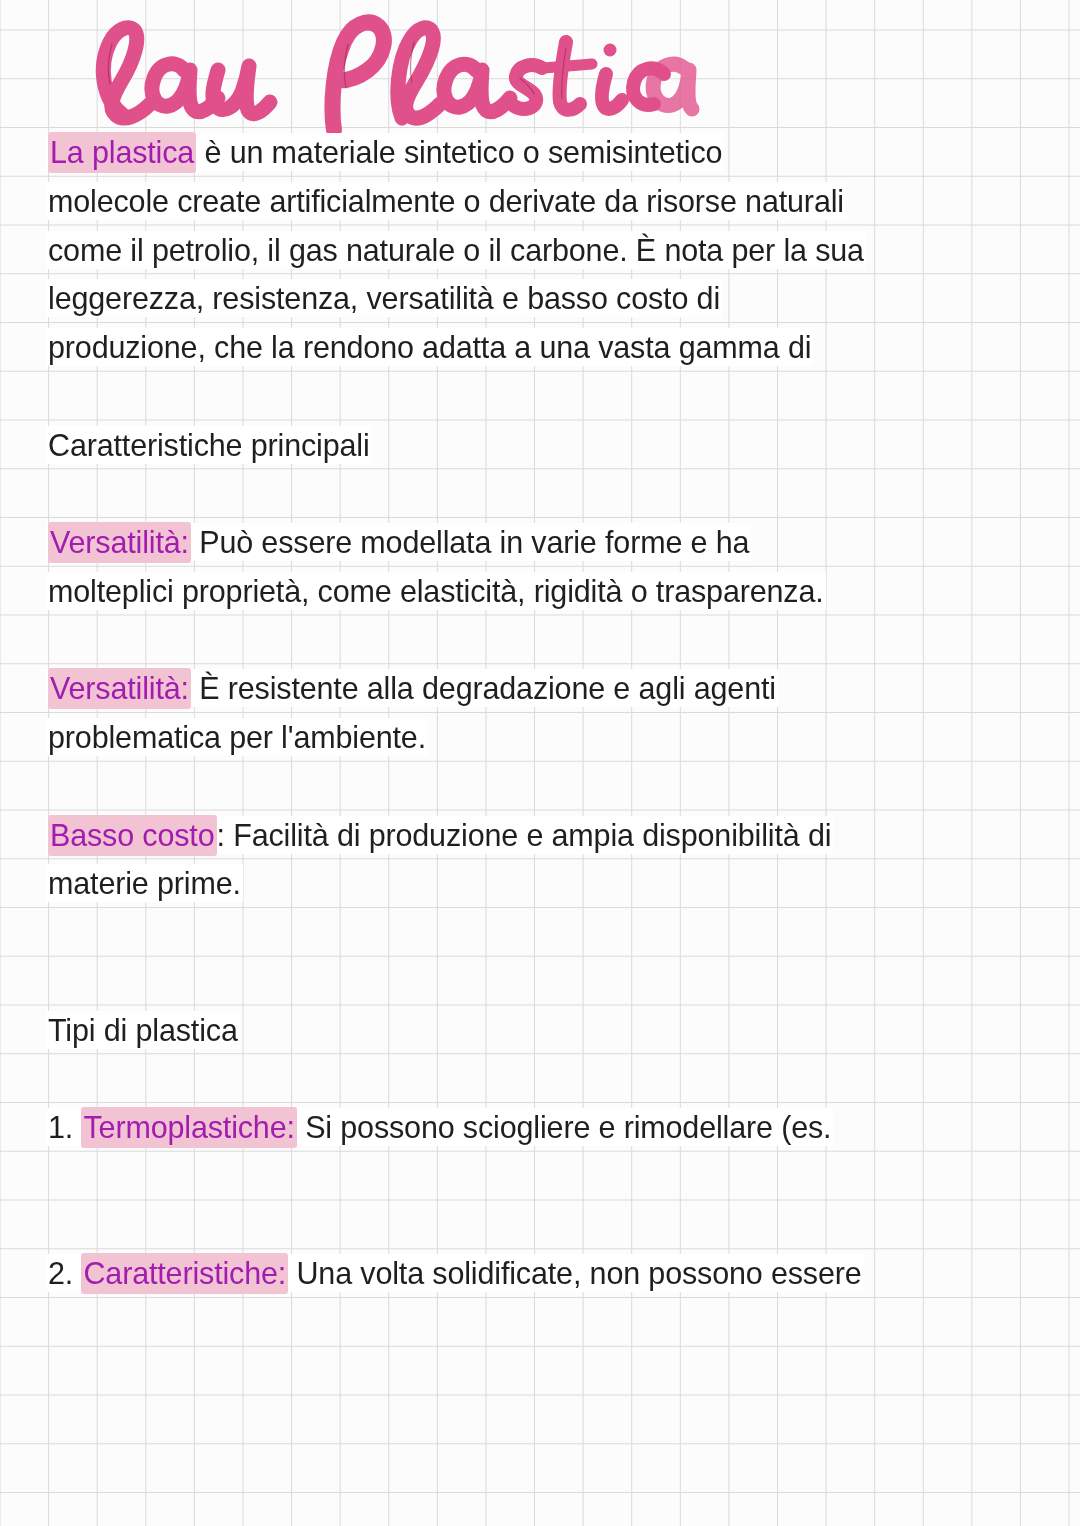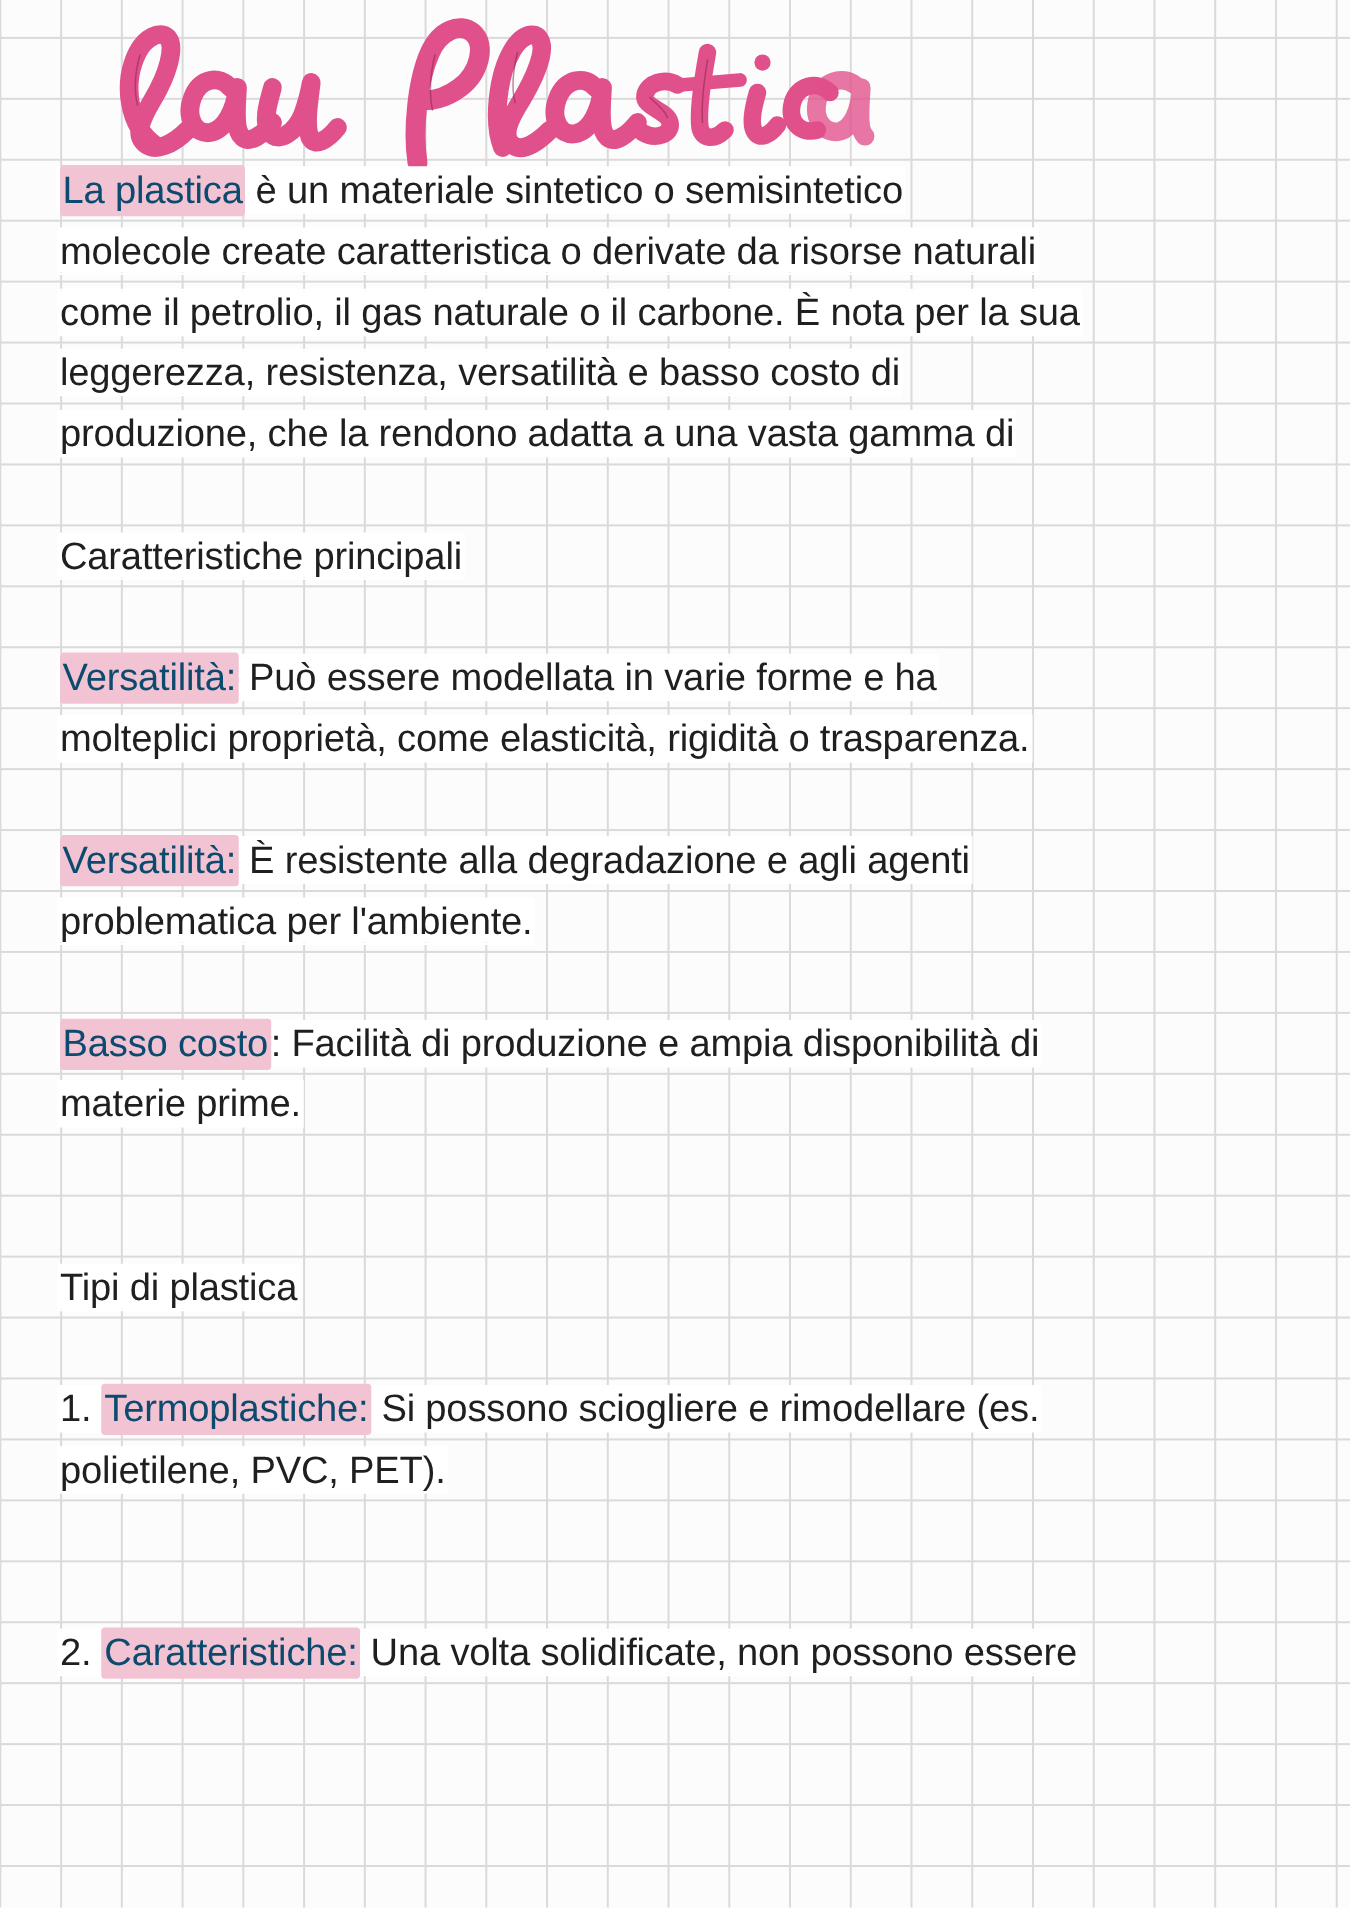--- a/index.html
+++ b/index.html
@@ -56,21 +56,21 @@
   }
   .line > span.t {
     background: #ffffff;
     box-shadow: 0 0 0 2px #ffffff;
     padding: 0;
   }
   .line.blank > span.t { background: transparent; box-shadow: none; }
 
   mark.hl {
     background: #f1c3d3;
-    color: #0c4a6e;
+    color: #a21caf;
     padding: 3px 2px 4px 2px;
     border-radius: 3px;
     box-decoration-break: clone;
     -webkit-box-decoration-break: clone;
   }
 </style>
 </head>
 <body>
 
 <div id="page">
@@ -109,39 +109,38 @@
         <path d="M276 36 C272 52 271 66 274 80"></path>
         <path d="M342 34 C338 50 337 62 340 74"></path>
         <path d="M448 70 C454 76 460 80 462 86"></path>
         <path d="M494 40 C491 58 489 76 490 90"></path>
       </g>
     </svg>
   </div>
 
   <div id="body">
       <div class="line"><span class="t"><mark class="hl">La plastica</mark><span> è un materiale sintetico o semisintetico</span></span></div>
-      <div class="line"><span class="t"><span>molecole create caratteristica o derivate da risorse naturali</span></span></div>
+      <div class="line"><span class="t"><span>molecole create artificialmente o derivate da risorse naturali</span></span></div>
       <div class="line"><span class="t"><span>come il petrolio, il gas naturale o il carbone. È nota per la sua</span></span></div>
       <div class="line"><span class="t"><span>leggerezza, resistenza, versatilità e basso costo di</span></span></div>
       <div class="line"><span class="t"><span>produzione, che la rendono adatta a una vasta gamma di</span></span></div>
       <div class="line blank"><span class="t"></span></div>
       <div class="line"><span class="t"><span>Caratteristiche principali</span></span></div>
       <div class="line blank"><span class="t"></span></div>
       <div class="line"><span class="t"><mark class="hl">Versatilità:</mark><span> Può essere modellata in varie forme e ha</span></span></div>
       <div class="line"><span class="t"><span>molteplici proprietà, come elasticità, rigidità o trasparenza.</span></span></div>
       <div class="line blank"><span class="t"></span></div>
       <div class="line"><span class="t"><mark class="hl">Versatilità:</mark><span> È resistente alla degradazione e agli agenti</span></span></div>
       <div class="line"><span class="t"><span>problematica per l'ambiente.</span></span></div>
       <div class="line blank"><span class="t"></span></div>
       <div class="line"><span class="t"><mark class="hl">Basso costo</mark><span>: Facilità di produzione e ampia disponibilità di</span></span></div>
       <div class="line"><span class="t"><span>materie prime.</span></span></div>
       <div class="line blank"><span class="t"></span></div>
       <div class="line blank"><span class="t"></span></div>
       <div class="line"><span class="t"><span>Tipi di plastica</span></span></div>
       <div class="line blank"><span class="t"></span></div>
       <div class="line"><span class="t"><span>1. </span><mark class="hl">Termoplastiche:</mark><span> Si possono sciogliere e rimodellare (es.</span></span></div>
-      <div class="line"><span class="t"><span>polietilene, PVC, PET).</span></span></div>
       <div class="line blank"><span class="t"></span></div>
       <div class="line blank"><span class="t"></span></div>
       <div class="line"><span class="t"><span>2. </span><mark class="hl">Caratteristiche:</mark><span> Una volta solidificate, non possono essere</span></span></div>
     </div>
 
 </div>
 
 </body></html>

